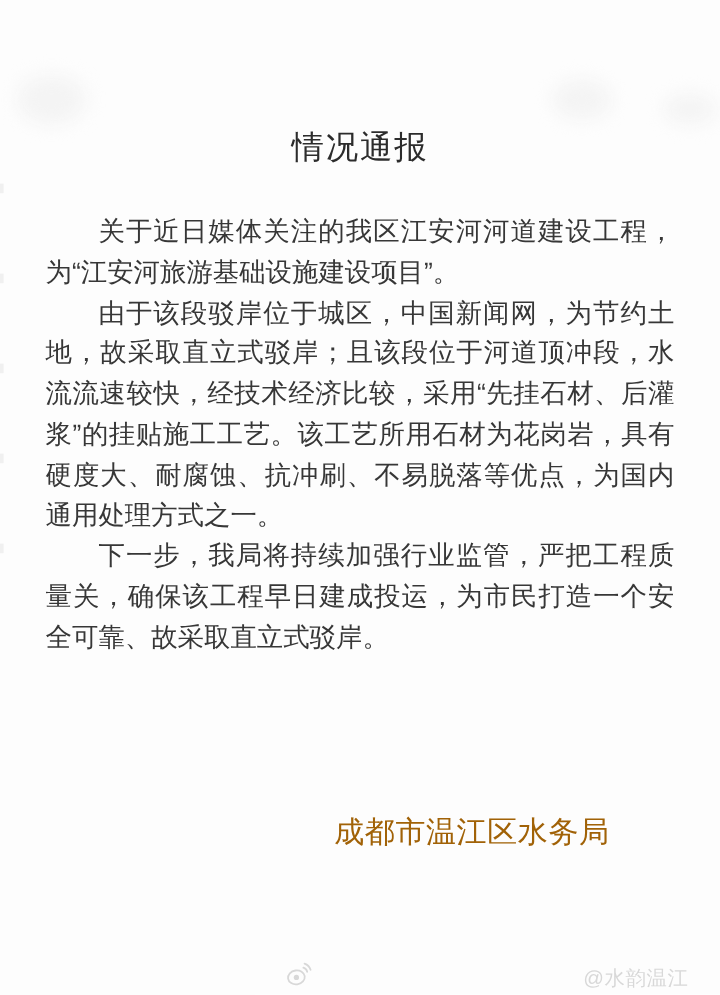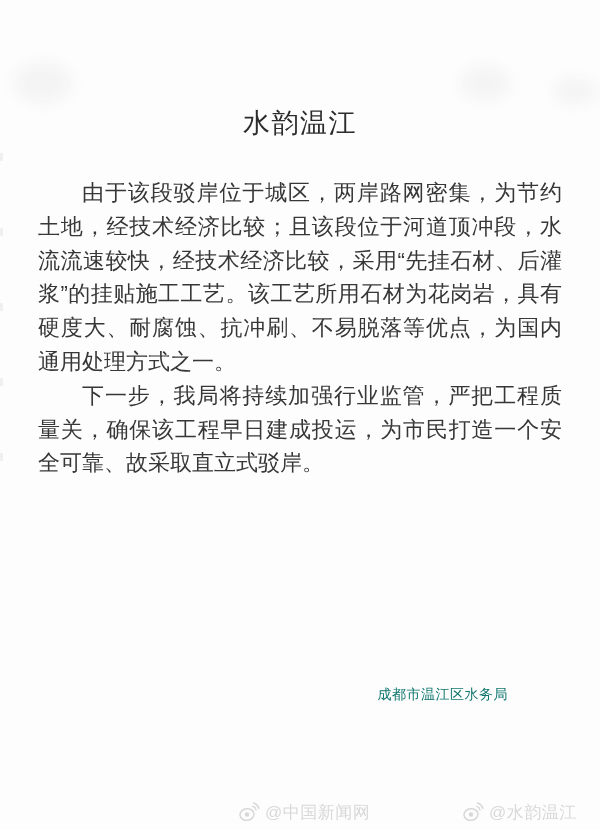--- a/index.html
+++ b/index.html
@@ -53,73 +53,73 @@
   }
   .body-text p {
     margin: 0;
     text-indent: 2em;
   }
   .sig-block {
     position: absolute;
     top: 677px;
     right: 92px;
     text-align: left;
-    font-size: 14px;
+    font-size: 25px;
     line-height: 35px;
     letter-spacing: 0.5px;
-    color: #0f766e;
+    color: #a16207;
   }
   .watermark {
     position: absolute;
     top: 799px;
     height: 26px;
     display: flex;
     align-items: center;
     gap: 5px;
     color: #d8d8d8;
     font-size: 17px;
     letter-spacing: 0.5px;
   }
   .wm-center { left: 238px; }
-  .wm-right  { left: 462px; }
+  .wm-right  { left: 486px; flex-direction: column; }
   .weibo-icon { display: block; }
 </style>
 </head>
 <body>
 
 <div class="page">
 
   <div class="smudge smudge-left"></div>
   <div class="smudge smudge-mid-right"></div>
   <div class="smudge smudge-far-right"></div>
   <div class="edge-tick" style="top:153px"></div>
   <div class="edge-tick" style="top:228px"></div>
   <div class="edge-tick" style="top:303px"></div>
   <div class="edge-tick" style="top:378px"></div>
   <div class="edge-tick" style="top:453px"></div>
 
-  <h1 class="title">水韵温江</h1>
+  <h1 class="title">情况通报</h1>
 
   <div class="body-text">
-    <p>由于该段驳岸位于城区，两岸路网密集，为节约土地，经技术经济比较；且该段位于河道顶冲段，水流流速较快，经技术经济比较，采用“先挂石材、后灌浆”的挂贴施工工艺。该工艺所用石材为花岗岩，具有硬度大、耐腐蚀、抗冲刷、不易脱落等优点，为国内通用处理方式之一。</p>
+    <p>关于近日媒体关注的我区江安河河道建设工程，为“江安河旅游基础设施建设项目”。</p>
+    <p>由于该段驳岸位于城区，中国新闻网，为节约土地，故采取直立式驳岸；且该段位于河道顶冲段，水流流速较快，经技术经济比较，采用“先挂石材、后灌浆”的挂贴施工工艺。该工艺所用石材为花岗岩，具有硬度大、耐腐蚀、抗冲刷、不易脱落等优点，为国内通用处理方式之一。</p>
     <p>下一步，我局将持续加强行业监管，严把工程质量关，确保该工程早日建成投运，为市民打造一个安全可靠、故采取直立式驳岸。</p>
   </div>
 
   <div class="sig-block">
     <div>成都市温江区水务局</div>
   </div>
 
   <div class="watermark wm-center">
     <svg class="weibo-icon" width="22" height="22" viewBox="0 0 22 22" fill="none" stroke="currentColor" stroke-width="1.5" stroke-linecap="round">
       <ellipse cx="9" cy="13.5" rx="7" ry="5.8" transform="rotate(-8 9 13.5)"></ellipse>
       <circle cx="9" cy="13.5" r="2.2" fill="currentColor" stroke="none"></circle>
       <path d="M14.8 5.4 a4.6 4.6 0 0 1 3.2 3.4"></path>
       <path d="M15.8 2 a8 8 0 0 1 5 5.2"></path>
     </svg>
-    <span>@中国新闻网</span>
   </div>
 
   <div class="watermark wm-right">
     <svg class="weibo-icon" width="22" height="22" viewBox="0 0 22 22" fill="none" stroke="currentColor" stroke-width="1.5" stroke-linecap="round">
       <ellipse cx="9" cy="13.5" rx="7" ry="5.8" transform="rotate(-8 9 13.5)"></ellipse>
       <circle cx="9" cy="13.5" r="2.2" fill="currentColor" stroke="none"></circle>
       <path d="M14.8 5.4 a4.6 4.6 0 0 1 3.2 3.4"></path>
       <path d="M15.8 2 a8 8 0 0 1 5 5.2"></path>
     </svg>
     <span>@水韵温江</span>

